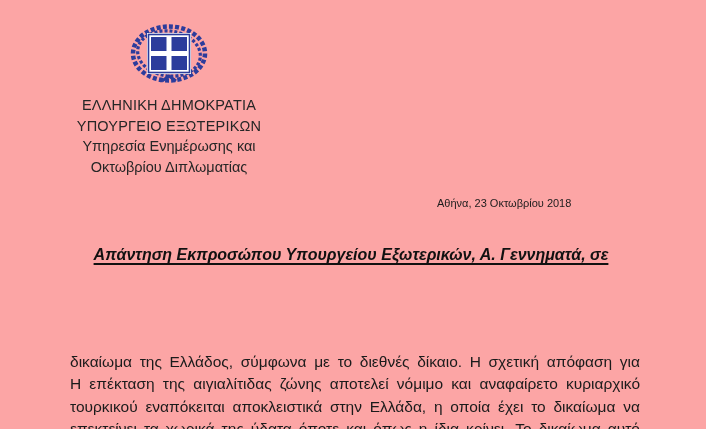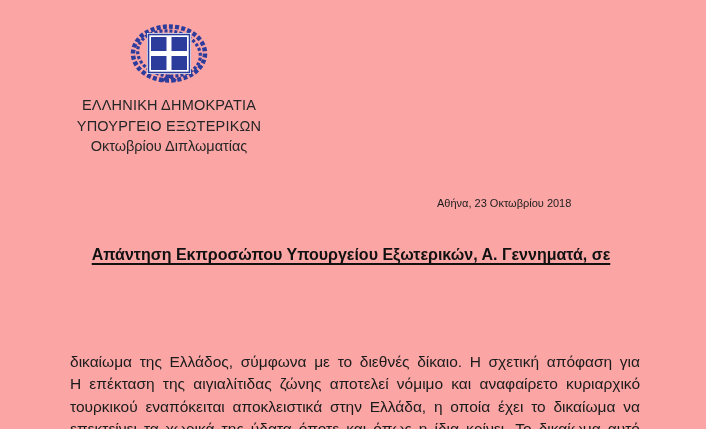--- a/index.html
+++ b/index.html
@@ -27,20 +27,21 @@
   
   .doc-title{
     position:absolute;left:62px;top:243px;width:578px;
     text-align:center;font-weight:bold;font-size:16px;line-height:24.5px;
     color:#111;
   }
   .doc-title .t-line{
     text-decoration:underline;
     text-decoration-thickness:1.8px;
     text-underline-offset:3px;
+    font-style:italic;
   }
   
   .body-text{
     position:absolute;left:70px;top:351px;width:570px;
     font-size:15.5px;line-height:22.4px;color:#1b1b1b;
   }
   .body-line{
     text-align:justify;
     text-align-last:justify;
     white-space:normal;
@@ -63,20 +64,21 @@
       <g>
         <rect x="21" y="13" width="15.5" height="14" fill="#2c3c9c"></rect>
         <rect x="41.5" y="13" width="15.5" height="14" fill="#2c3c9c"></rect>
         <rect x="21" y="32" width="15.5" height="14" fill="#2c3c9c"></rect>
         <rect x="41.5" y="32" width="15.5" height="14" fill="#2c3c9c"></rect>
       </g>
     </svg>
     <div class="lh-lines">
       <div class="caps">ΕΛΛΗΝΙΚΗ ΔΗΜΟΚΡΑΤΙΑ</div>
       <div class="caps">ΥΠΟΥΡΓΕΙΟ ΕΞΩΤΕΡΙΚΩΝ</div>
+      <div>Υπηρεσία Ενημέρωσης και</div>
       <div>Οκτωβρίου Διπλωματίας</div>
     </div>
   </div>
 
   <div class="dateline">Αθήνα, 23 Οκτωβρίου 2018</div>
 
   <div class="doc-title">
     <div><span class="t-line">Απάντηση Εκπροσώπου Υπουργείου Εξωτερικών, Α. Γεννηματά, σε</span></div>
   </div>
 

